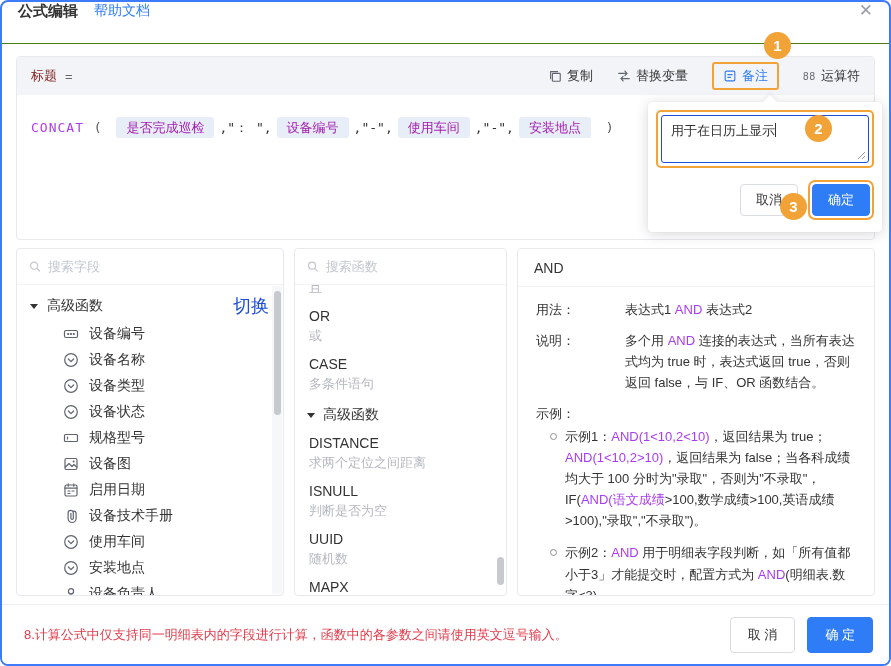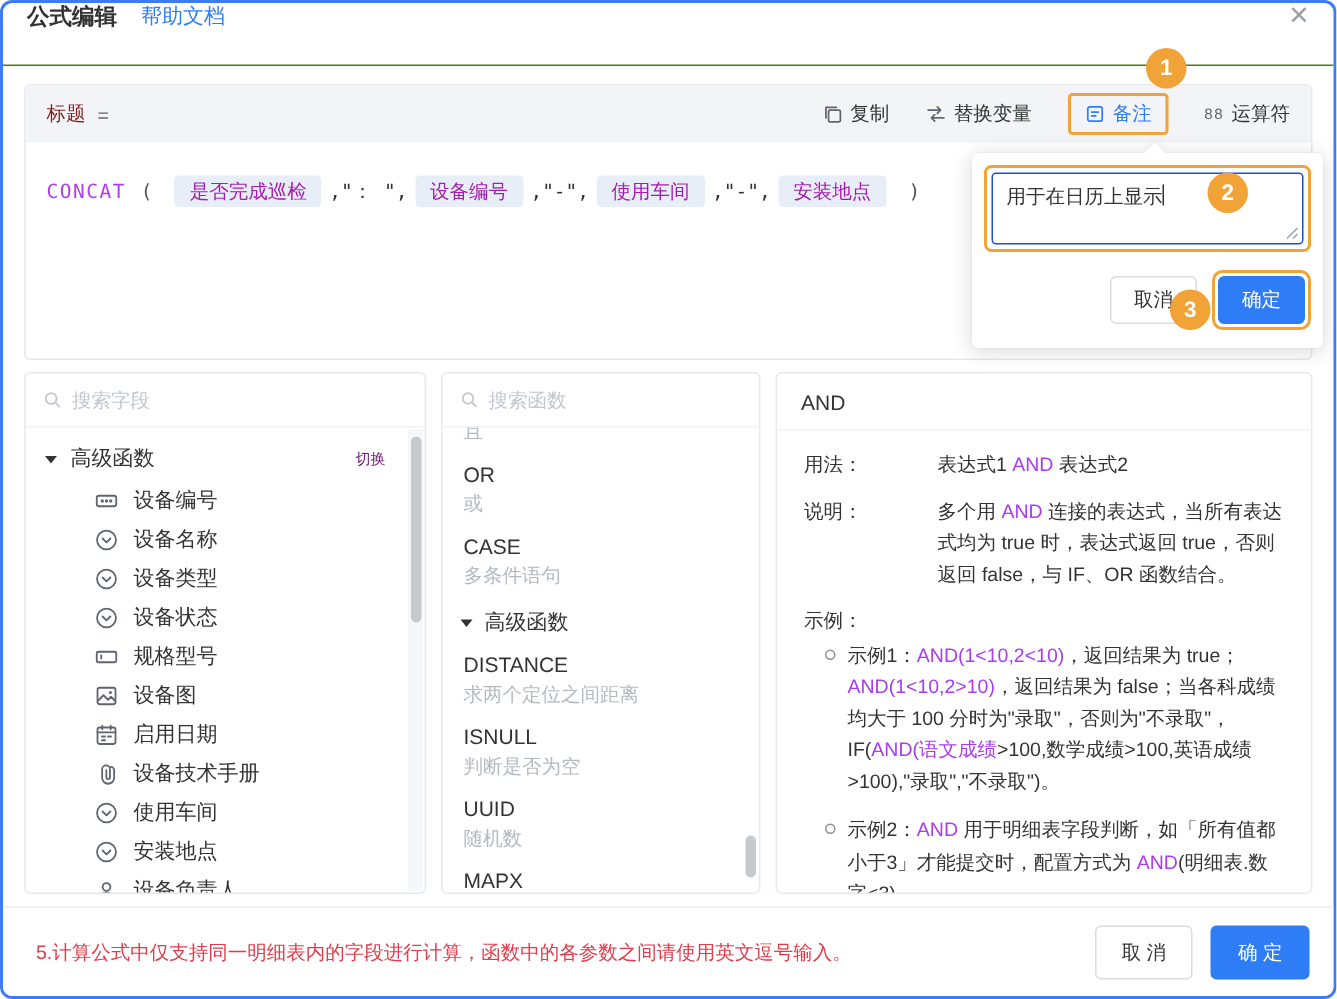--- a/index.html
+++ b/index.html
@@ -43,21 +43,21 @@
   .panel.doc{ flex:1; }
 
   .search-row{ height:36px; display:flex; align-items:center; gap:7px; padding:0 12px; border-bottom:1px solid #F0F2F4; }
   .search-row svg{ width:13px; height:13px; stroke:#C2C6CE; fill:none; stroke-width:1.4; stroke-linecap:round; }
   .search-row input{ border:none; outline:none; font-size:13px; color:#333; width:100%; font-family:inherit; }
   .search-row input::placeholder{ color:#C2C6CE; }
 
   .tree{ padding:6px 10px 0; }
   .tree-group{ height:30px; display:flex; align-items:center; font-size:14px; color:#333; }
   .caret-down{ width:0; height:0; border-left:4px solid transparent; border-right:4px solid transparent; border-top:5px solid #333; margin:0 9px 0 3px; }
-  .tree-switch{ margin-left:auto; margin-right:16px; color:#701a75; font-size:10px; cursor:pointer; }
+  .tree-switch{ margin-left:auto; margin-right:4px; color:#1d4ed8; font-size:18px; cursor:pointer; }
   .tree-item{ height:26px; display:flex; align-items:center; gap:10px; padding-left:36px; font-size:14px; color:#333; cursor:pointer; }
   .ficon{ width:16px; height:16px; stroke:#5F646E; fill:none; stroke-width:1.2; stroke-linecap:round; stroke-linejoin:round; flex:none; }
 
   .vscroll-track{ position:absolute; top:37px; right:1px; bottom:1px; width:10px; background:#F6F7F8; }
   .vscroll-thumb{ position:absolute; right:2px; width:7px; border-radius:4px; background:#C6C9CE; }
   .fields .vscroll-thumb{ top:42px; height:124px; }
   .funcs-thumb{ position:absolute; right:2px; bottom:10px; width:7px; height:28px; border-radius:4px; background:#C6C9CE; }
 
   .fn-list{ padding:0 14px; overflow:hidden; height:311px; }
   .fn-sub{ font-size:13px; color:#B4B8BF; line-height:19px; }
@@ -308,21 +308,21 @@
         <ul class="ex-list">
           <li><span class="seg-plain">示例1：</span><span class="seg-kw">AND(1&lt;10,2&lt;10)</span><span class="seg-plain">，返回结果为 true；</span><span class="seg-kw">AND(1&lt;10,2&gt;10)</span><span class="seg-plain">，返回结果为 false；当各科成绩均大于 100 分时为"录取"，否则为"不录取"，IF(</span><span class="seg-kw">AND(语文成绩</span><span class="seg-plain">&gt;100,数学成绩&gt;100,英语成绩&gt;100),"录取","不录取")。</span></li>
           <li><span class="seg-plain">示例2：</span><span class="seg-kw">AND</span><span class="seg-plain"> 用于明细表字段判断，如「所有值都小于3」才能提交时，配置方式为 </span><span class="seg-kw">AND</span><span class="seg-plain">(明细表.数字&lt;3)。</span></li>
 
         </ul>
       </div>
     </div>
   </div>
 
   <div class="ftr">
-    <div class="ftr-note">5.计算公式中仅支持同一明细表内的字段进行计算，函数中的各参数之间请使用英文逗号输入。</div>
+    <div class="ftr-note">8.计算公式中仅支持同一明细表内的字段进行计算，函数中的各参数之间请使用英文逗号输入。</div>
     <button class="btn ghost">取 消</button>
     <button class="btn primary">确 定</button>
   </div>
 
   <div class="popup">
     <div class="popup-arrow"></div>
     <div class="note-frame">
       <div class="note-box">
         <span>用于在日历上显示</span><span class="caret-bar"></span>
         <svg class="grip" viewBox="0 0 9 9">

